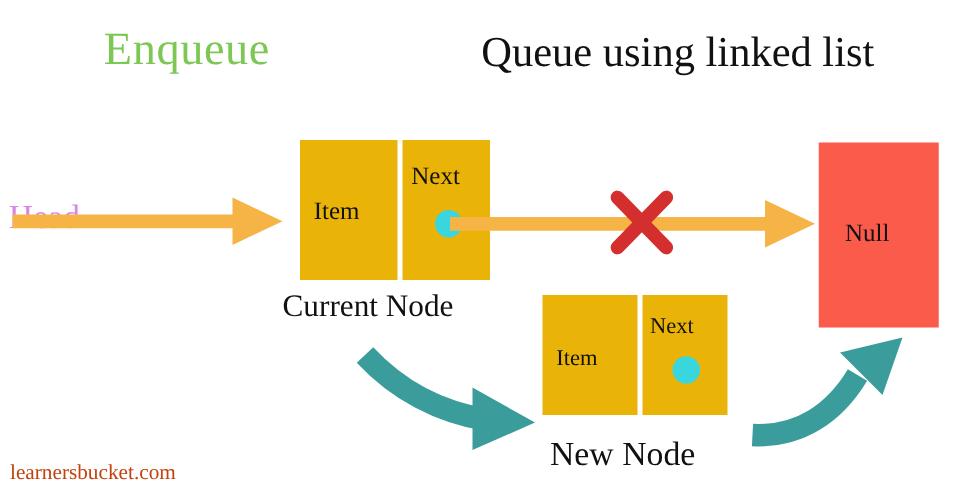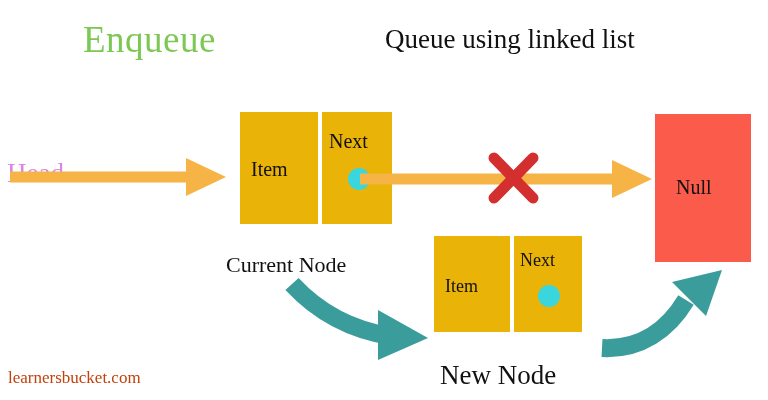--- a/index.html
+++ b/index.html
@@ -29,21 +29,21 @@
     font-size: 37px;
     color: #7dc855;
     letter-spacing: 0.5px;
     white-space: nowrap;
   }
   .title-right {
     position: absolute;
     left: 385px;
     top: 24px;
     font-family: "Liberation Serif", serif;
-    font-size: 27px;
+    font-size: 34px;
     color: #111111;
     white-space: nowrap;
   }
 
   
   .head-label {
     position: absolute;
     left: 7px;
     top: 158px;
     font-family: "Liberation Serif", serif;
@@ -153,26 +153,25 @@
   
   .caption {
     position: absolute;
     font-family: "Liberation Serif", serif;
     color: #111111;
     white-space: nowrap;
   }
   #caption-current {
     left: 226px;
     top: 232px;
-    font-size: 22px;
-    margin-top: 20px;
+    font-size: 25px;
   }
   #caption-new {
     left: 440px;
-    top: 360px;
+    top: 348px;
     font-size: 27px;
   }
 
   
   #arrows {
     position: absolute;
     left: 0;
     top: 0;
     width: 768px;
     height: 400px;

